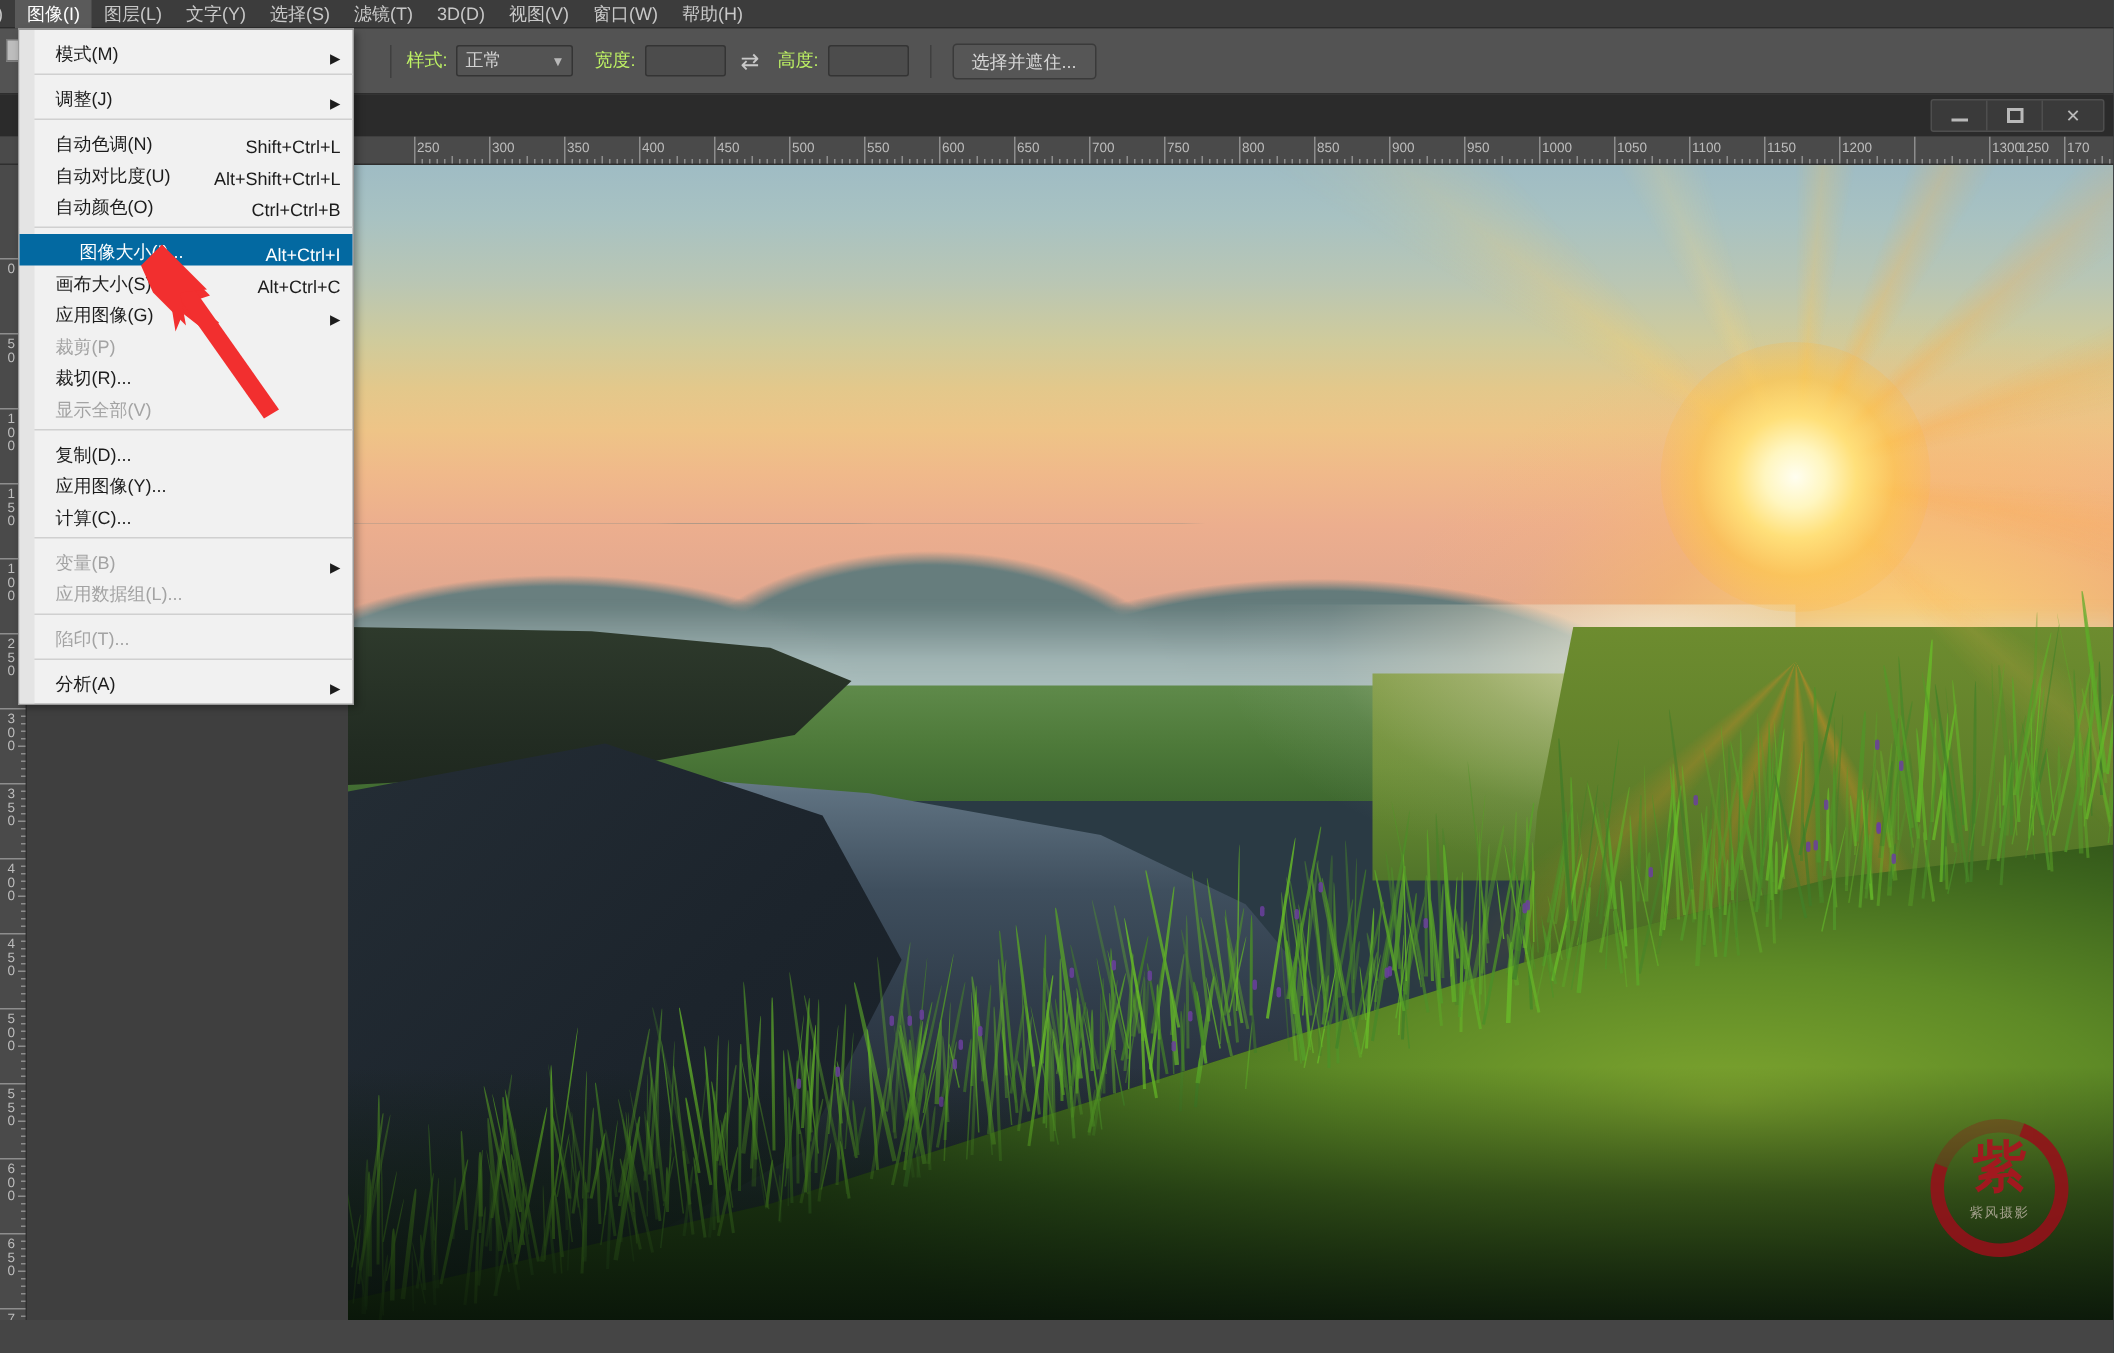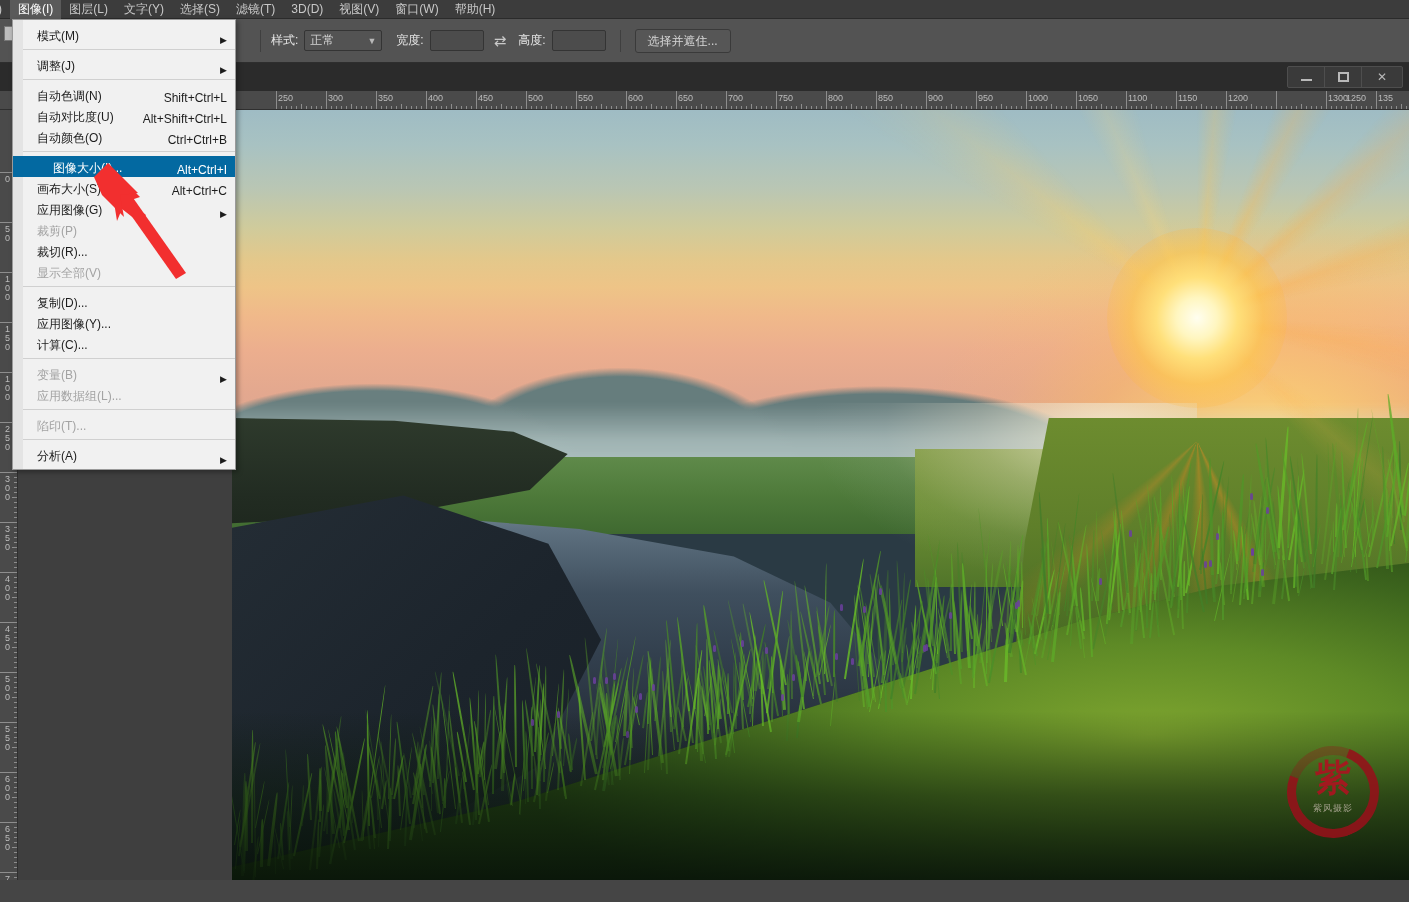--- a/index.html
+++ b/index.html
@@ -29,21 +29,21 @@
     position:absolute;left:0;top:19px;width:1409px;height:44px;
     background:#535353;border-bottom:1px solid #2e2e2e;
     display:flex;align-items:center;
   }
   #tool-swatch{
     position:absolute;left:4px;top:26px;width:26px;height:26px;
   }
   .sw-a{position:absolute;left:0;top:0;width:15px;height:15px;background:#bdbdbd;border:1px solid #777;}
   .sw-b{position:absolute;left:9px;top:9px;width:15px;height:15px;background:#d9d9d9;border:1px solid #6e6e6e;}
   .opt-sep{width:1px;height:22px;background:#3f3f3f;margin:0 10px;}
-  .opt-label{font-size:12px;color:#e5e5e5;margin-right:6px;white-space:nowrap;}
+  .opt-label{font-size:12px;color:#bef264;margin-right:6px;white-space:nowrap;}
   .opt-select{
     width:78px;height:21px;background:#535353;border:1px solid #343434;
     border-radius:2px;color:#d2d2d2;font-size:12px;
     display:flex;align-items:center;justify-content:space-between;
     padding:0 5px;
   }
   .opt-select .chev{font-size:9px;color:#b8b8b8;}
   .opt-input{
     width:54px;height:21px;background:#4c4c4c;border:1px solid #343434;
     border-radius:2px;color:#cfcfcf;font-size:12px;padding:0 4px;line-height:19px;
@@ -585,21 +585,21 @@
         <div class="tick" style="left: 1313px; top: 15px; width: 1px; height: 4px;"></div>
         <div class="tick" style="left: 1318px; top: 15px; width: 1px; height: 4px;"></div>
         <div class="tick" style="left: 1323px; top: 15px; width: 1px; height: 4px;"></div>
         <div class="tick" style="left: 1328px; top: 15px; width: 1px; height: 4px;"></div>
         <div class="tick" style="left: 1333px; top: 13px; width: 1px; height: 6px;"></div>
         <div class="tick" style="left: 1338px; top: 15px; width: 1px; height: 4px;"></div>
         <div class="tick" style="left: 1343px; top: 15px; width: 1px; height: 4px;"></div>
         <div class="tick" style="left: 1348px; top: 15px; width: 1px; height: 4px;"></div>
         <div class="tick" style="left: 1353px; top: 15px; width: 1px; height: 4px;"></div>
         <div class="tick" style="left: 1358px; top: 0px; width: 1px; height: 19px; background: rgb(141, 141, 141);"></div>
-        <div class="rlabel" style="left: 1360px; top: 3px;">135</div>
+        <div class="rlabel" style="left: 1360px; top: 3px;">170</div>
         <div class="tick" style="left: 1363px; top: 15px; width: 1px; height: 4px;"></div>
         <div class="tick" style="left: 1368px; top: 15px; width: 1px; height: 4px;"></div>
         <div class="tick" style="left: 1373px; top: 15px; width: 1px; height: 4px;"></div>
         <div class="tick" style="left: 1378px; top: 15px; width: 1px; height: 4px;"></div>
         <div class="tick" style="left: 1383px; top: 13px; width: 1px; height: 6px;"></div>
         <div class="tick" style="left: 1388px; top: 15px; width: 1px; height: 4px;"></div>
         <div class="tick" style="left: 208px; top: 15px; width: 1px; height: 4px;"></div>
         <div class="tick" style="left: 203px; top: 15px; width: 1px; height: 4px;"></div>
         <div class="tick" style="left: 198px; top: 15px; width: 1px; height: 4px;"></div>
         <div class="tick" style="left: 193px; top: 15px; width: 1px; height: 4px;"></div>

